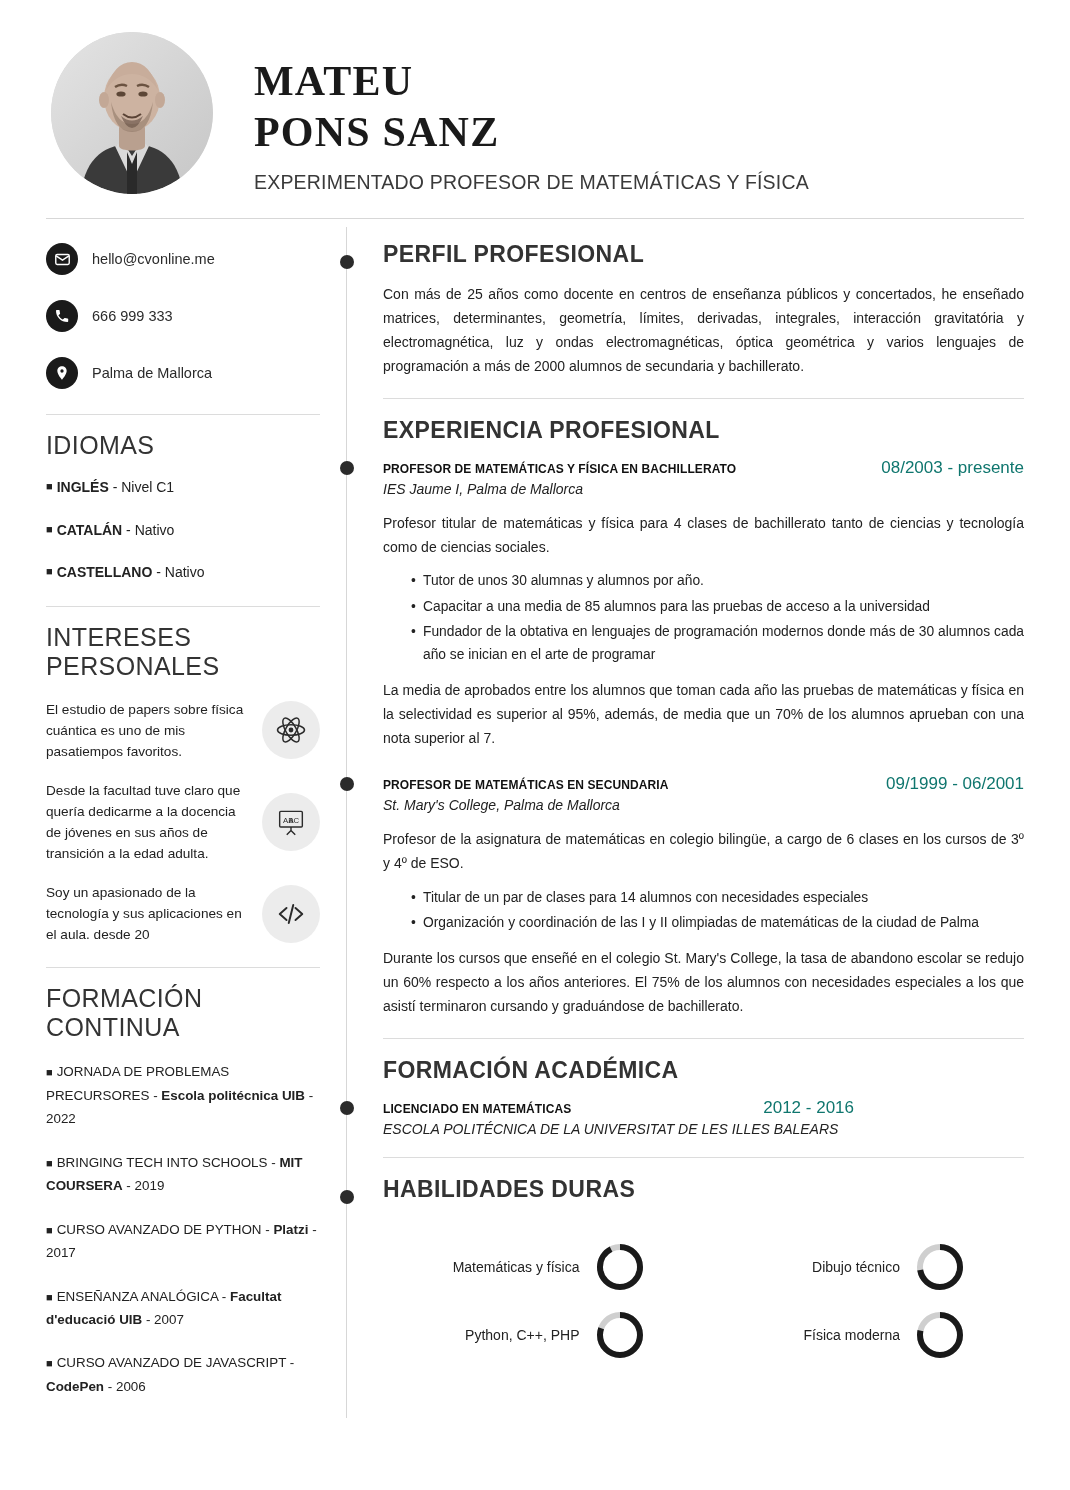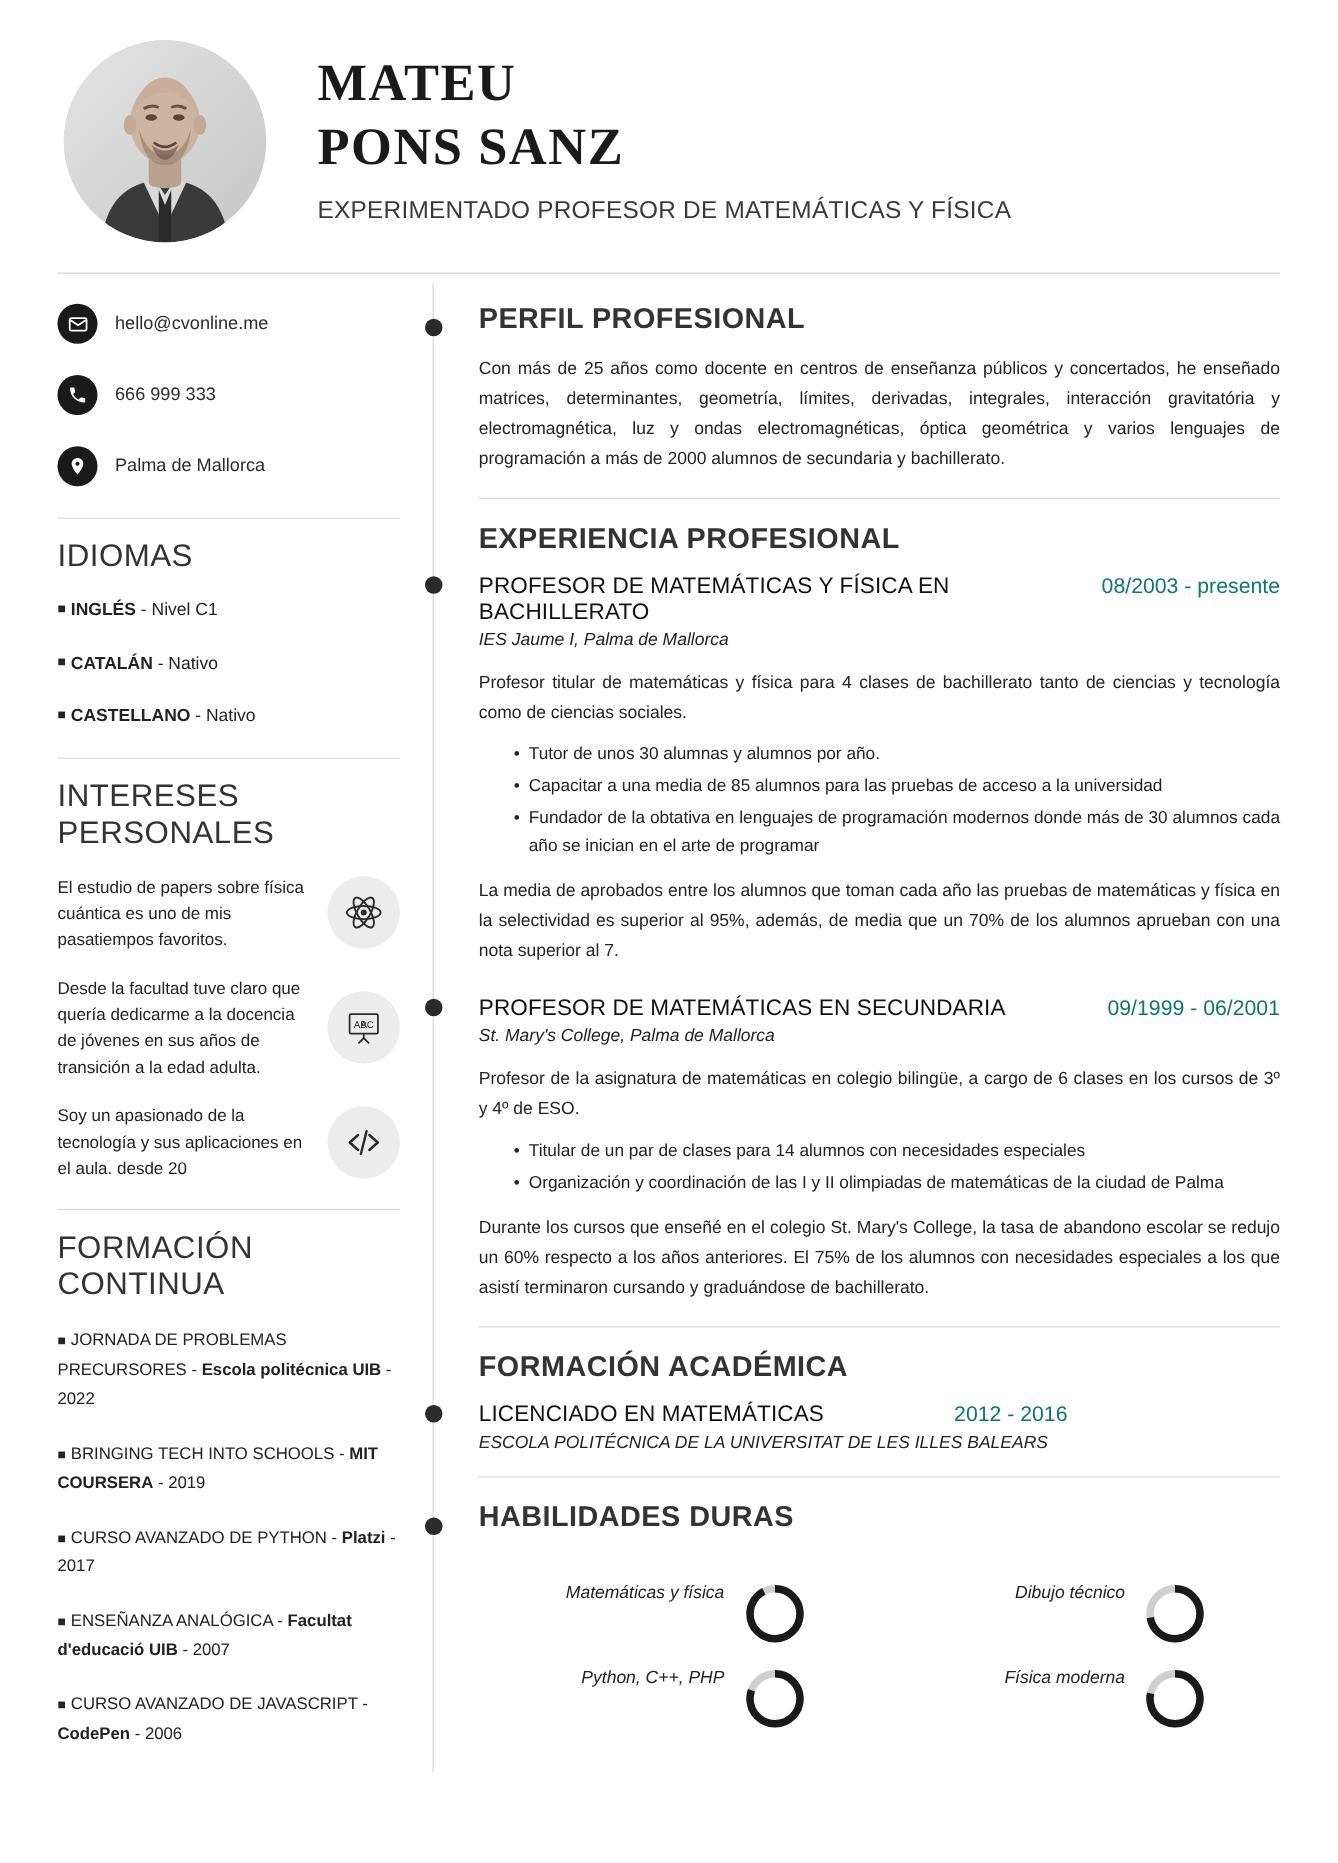--- a/index.html
+++ b/index.html
@@ -19,21 +19,21 @@
   .page {
     width: 1070px;
     height: 1490px;
     padding: 26px 46px 0 46px;
     position: relative;
   }
 
   
   .header {
     display: flex;
-    align-items: flex-start;
+    align-items: flex-end;
     padding-bottom: 18px;
   }
   .photo-wrap {
     width: 172px;
     flex: 0 0 172px;
     display: flex;
     justify-content: center;
     padding-top: 6px;
   }
   .photo {
@@ -219,22 +219,22 @@
   .job-head .dot {
     width: 14px;
     height: 14px;
     border-radius: 50%;
     background: #2b2b2b;
     position: absolute;
     left: -43px;
     top: 3px;
   }
   .job-title {
-    font-size: 18px;
-    font-weight: normal;
+    font-size: 12px;
+    font-weight: bold;
     color: #111;
     letter-spacing: 0.1px;
   }
   .job-date {
     font-size: 17px;
     color: #0f766e;
     white-space: nowrap;
     padding-left: 14px;
   }
   .job-sub {
@@ -265,23 +265,23 @@
 
   
   .skills-grid {
     display: flex;
     flex-wrap: wrap;
     margin-top: 16px;
   }
   .skill {
     width: 50%;
     display: flex;
+    align-items: center;
     justify-content: flex-end;
     padding: 8px 58px 8px 0;
-    font-style: italic;
   }
   .skill-label {
     font-size: 14px;
     color: #222;
     margin-right: 14px;
     text-align: right;
   }
   .ring {
     width: 52px;
     height: 52px;

